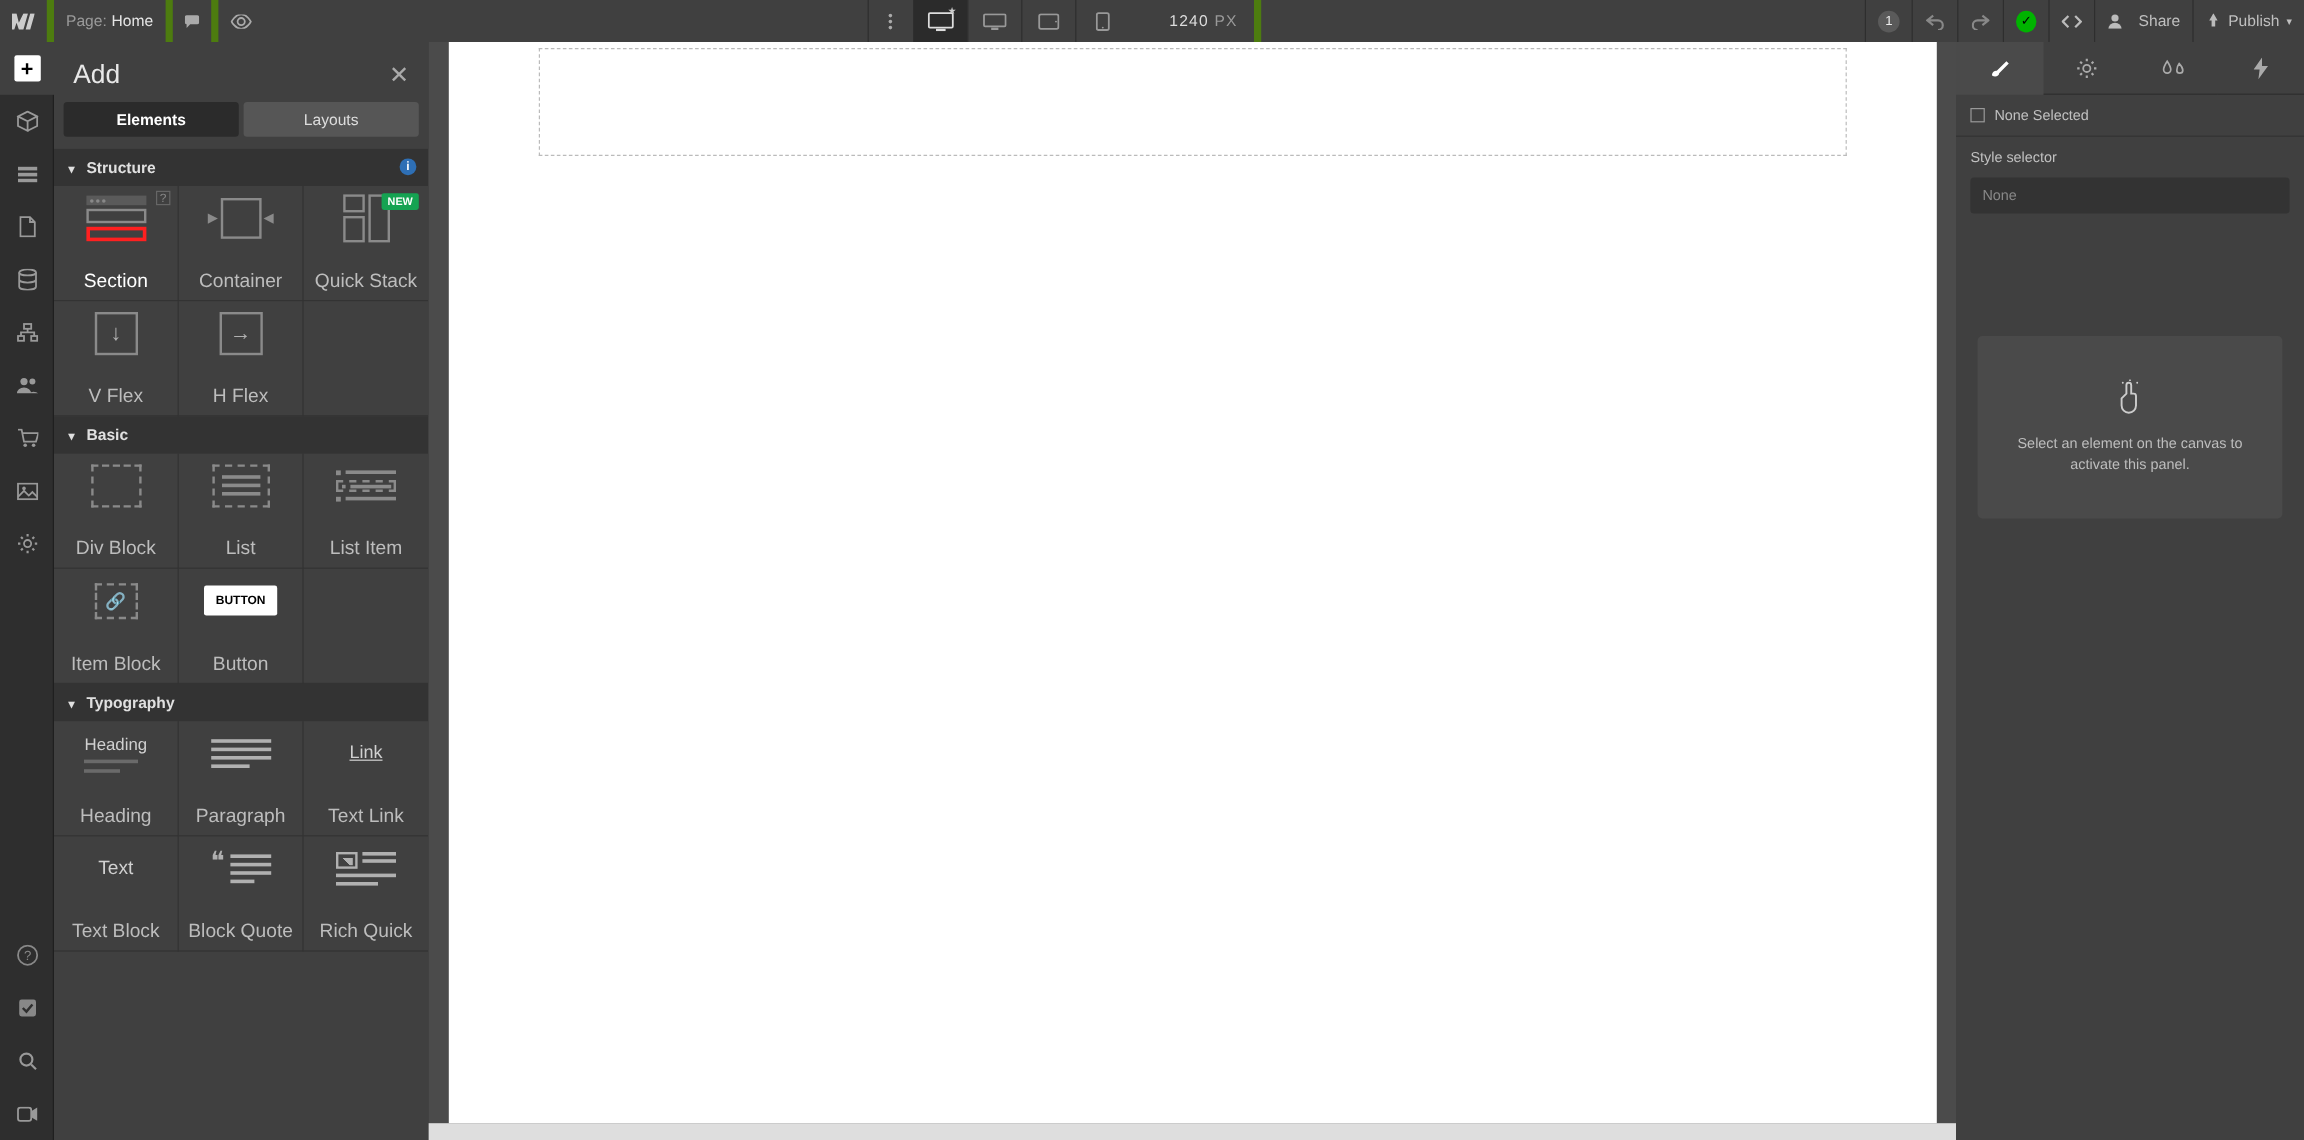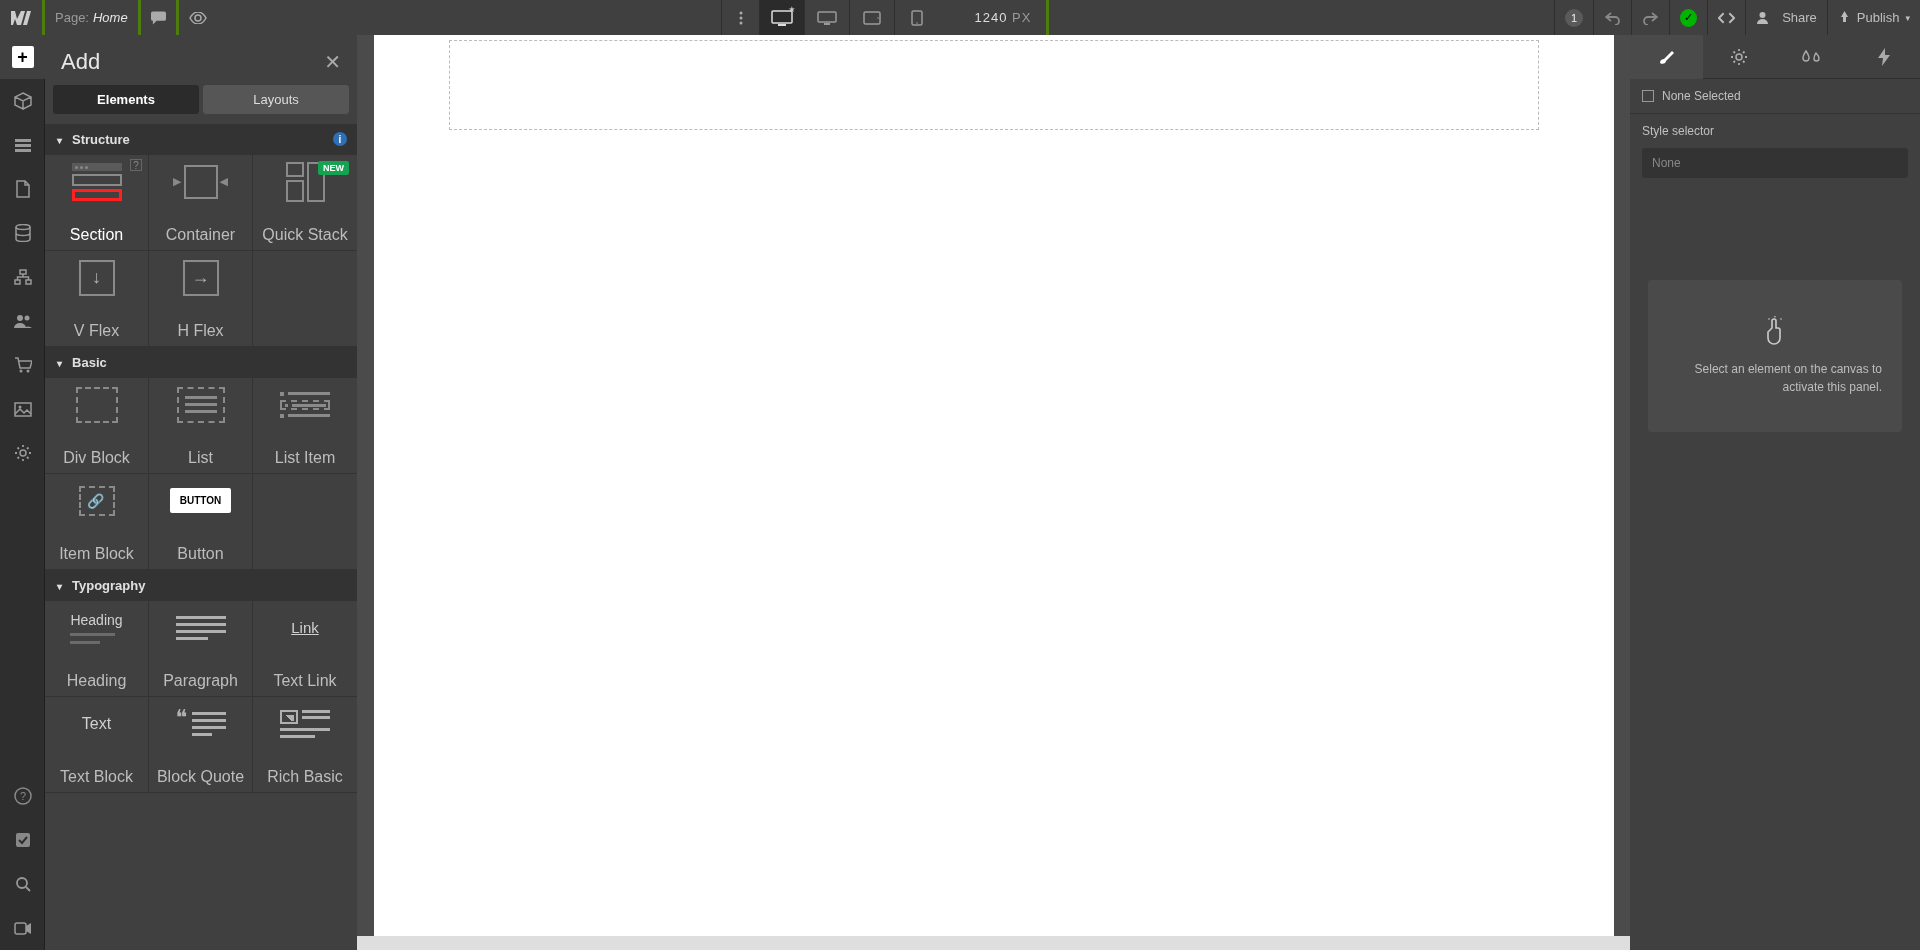--- a/index.html
+++ b/index.html
@@ -1,20 +1,20 @@
 <!DOCTYPE html>
 <html><head>
 <meta charset="utf-8">
 <style>
 * { margin: 0; padding: 0; box-sizing: border-box; font-family: Arial, Helvetica, sans-serif; }
 body { background: #2e2e2e; color: #d6d6d6; overflow: hidden; width: 1920px; height: 950px; }
 
 
 .topbar { height: 35px; background: #404040; display: flex; align-items: stretch; font-size: 13px; color: #bfbfbf; }
-.topbar .cell { display: flex; align-items: center; padding: 0 10px; border-right: 3px solid #4d7c0f; }
+.topbar .cell { display: flex; align-items: center; padding: 0 10px; border-right: 6px solid #4d7c0f; }
 .topbar .logo { width: 45px; justify-content: center; background: #404040; }
 .topbar .page-label { color: #9a9a9a; margin-right: 4px; }
 .topbar .icon-btn { width: 38px; justify-content: center; cursor: pointer; }
 .topbar .spacer { flex: 1; border: none; }
 .topbar .device-group { display: flex; align-items: stretch; }
 .topbar .device-btn { width: 45px; display: flex; align-items: center; justify-content: center; cursor: pointer; border-left: 1px solid #2e2e2e; position: relative; }
 .topbar .device-btn.active { background: #2b2b2b; }
 .topbar .device-btn .star { position: absolute; top: 5px; right: 9px; font-size: 8px; color: #ccc; }
 .topbar .px-readout { width: 110px; justify-content: center; letter-spacing: 1px; padding-left: 30px; }
 .topbar .rt { display: flex; align-items: stretch; margin-left: auto; }
@@ -100,39 +100,39 @@
 
 
 .rightpanel { width: 290px; background: #404040; display: flex; flex-direction: column; font-size: 12px; color: #c0c0c0; }
 .rp-tabs { display: flex; }
 .rp-tabs .rtab { flex: 1; height: 44px; display: flex; align-items: center; justify-content: center; cursor: pointer; color: #aaa; border-bottom: 1px solid #2e2e2e; }
 .rp-tabs .rtab.active { background: #4a4a4a; color: #fff; border-bottom: none; }
 .rp-row { padding: 10px 12px; border-bottom: 1px solid #333; display: flex; align-items: center; gap: 8px; }
 .rp-row.nb { border-bottom: none; }
 .rp-label { font-size: 12px; }
 .rp-field { margin: 0 12px 12px 12px; background: #333; padding: 8px 10px; color: #888; border-radius: 3px; }
-.rp-empty { margin: 90px 18px 0 18px; background: #4a4a4a; border-radius: 4px; padding: 36px 20px; text-align: right; color: #bdbdbd; line-height: 1.5; }
+.rp-empty { margin: 90px 18px 0 18px; background: #4a4a4a; border-radius: 4px; padding: 36px 20px; text-align: center; color: #bdbdbd; line-height: 1.5; }
 .rp-empty .hand { font-size: 22px; margin-bottom: 14px; color: #ddd; }
 .chev::before { content: '▾'; font-size: 10px; margin-right: 4px; }
 .square-outline { width: 12px; height: 12px; border: 1.5px solid #999; display: inline-block; }
 
 svg { display: block; }
 </style>
 </head>
 <body>
 
 <div class="topbar">
   <div class="cell logo">
     <svg width="20" height="14" viewBox="0 0 20 14">
         <path d="M0 0 L4 0 L6 8 L10 0 L14 0 L10 14 L6 14 L4 8 L2 14 L0 14 Z M12 14 L16 0 L20 0 L16 14 Z" fill="#ccc"></path>
       </svg>
   </div>
   <div class="cell">
     <span class="page-label">Page:</span>
-    <span style="color:#e5e5e5;font-style:italic;">Home</span>
+    <span style="color:#e5e5e5;">Home</span>
   </div>
   <div class="cell icon-btn">
     <svg width="16" height="14" viewBox="0 0 16 14">
         <path d="M2 0 H14 A2 2 0 0 1 16 2 V8 A2 2 0 0 1 14 10 H6 L2 14 V10 A2 2 0 0 1 0 8 V2 A2 2 0 0 1 2 0 Z" fill="#aaa"></path>
       </svg>
   </div>
   <div class="cell icon-btn" style="border-right:none;">
     <svg width="18" height="12" viewBox="0 0 18 12">
         <path d="M9 0 C4 0 1 6 1 6 S4 12 9 12 17 6 17 6 14 0 9 0 Z M9 9 A3 3 0 1 1 9 3 A3 3 0 0 1 9 9 Z" fill="none" stroke="#aaa" stroke-width="1.5"></path>
       </svg>
@@ -495,21 +495,21 @@
                     <div style="flex:1;display:flex;flex-direction:column;gap:3px;">
                       <div style="height:3px;background:#b0b0b0;"></div>
                       <div style="height:3px;background:#b0b0b0;"></div>
                     </div>
                   </div>
               <div style="height:3px;background:#b0b0b0;"></div>
                   <div style="height:3px;background:#b0b0b0;width:70%;"></div>
             </div>
           </div>
             </div>
-          <div class="lbl">Rich Basic</div>
+          <div class="lbl">Rich Quick</div>
         </div>
       </div>
     </div>
   </div>
 
   <div class="canvas-wrap">
     <div class="canvas-page">
       <div class="canvas-dropzone"></div>
     </div>
     <div class="canvas-scrollbar-h"></div>

